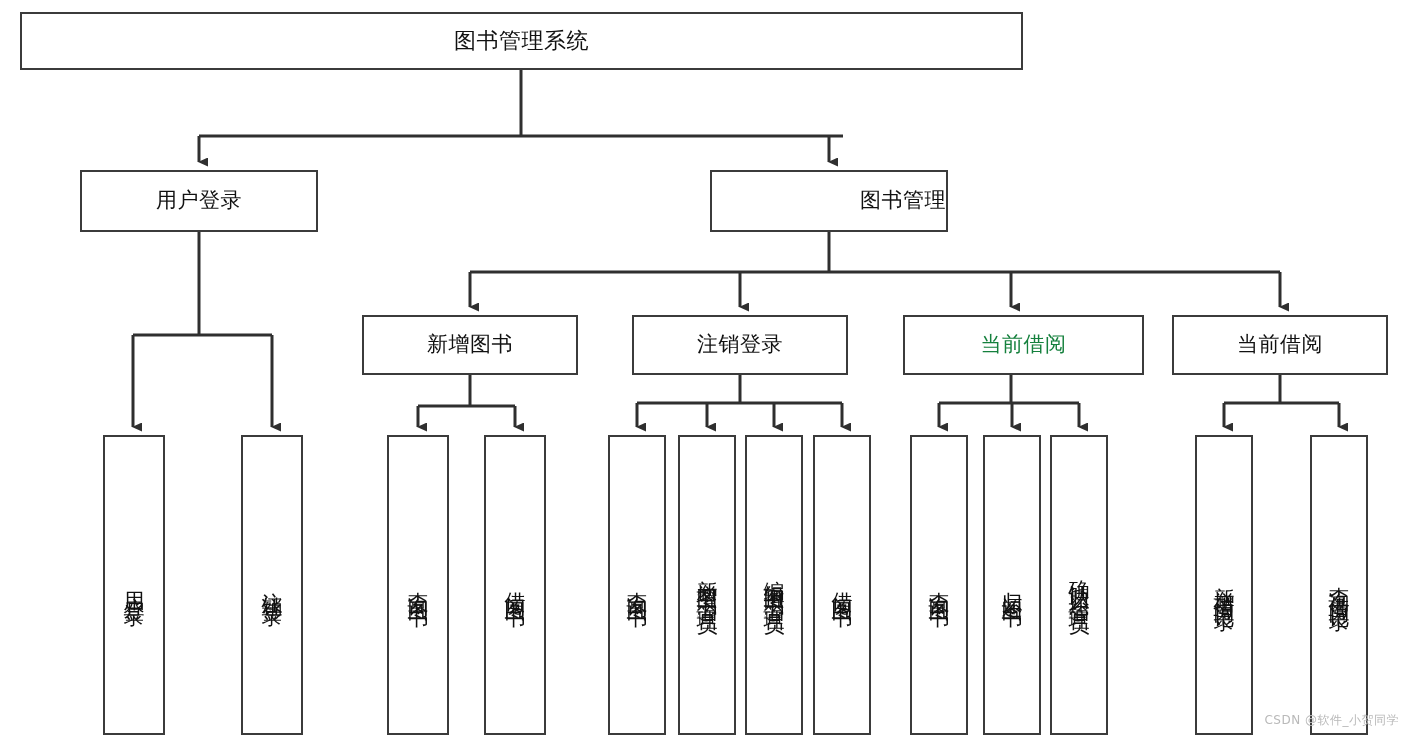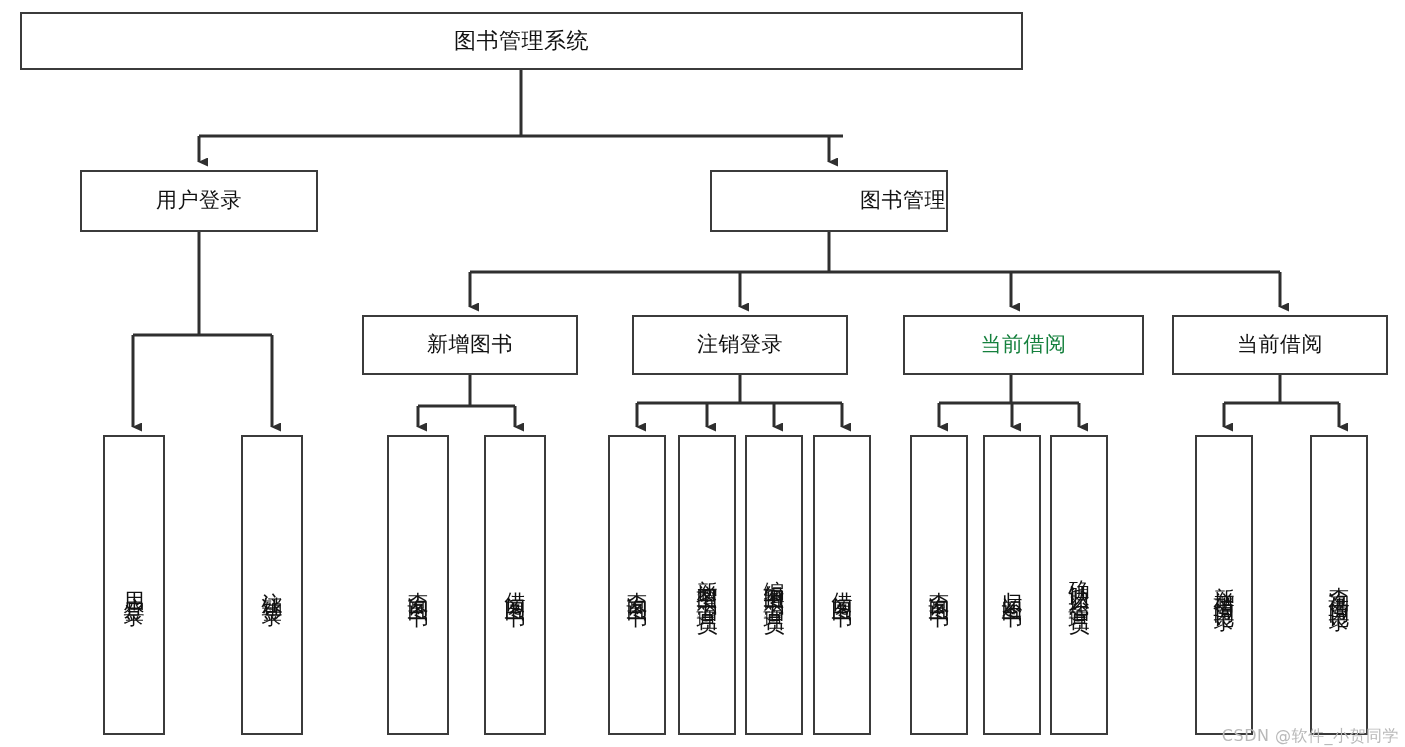--- a/index.html
+++ b/index.html
@@ -55,22 +55,22 @@
     padding: 4px 0;
   }
   .node.v .vtext {
     writing-mode: vertical-rl;
     text-orientation: upright;
     display: block;
   }
   .watermark {
     position: absolute;
     right: 6px;
-    bottom: 0;
-    font-size: 16px;
+    bottom: 18px;
+    font-size: 12px;
     color: #b9b9b9;
     letter-spacing: 0.5px;
     white-space: nowrap;
     z-index: 3;
   }
 </style>
 </head>
 <body>
 
 <div id="canvas">

